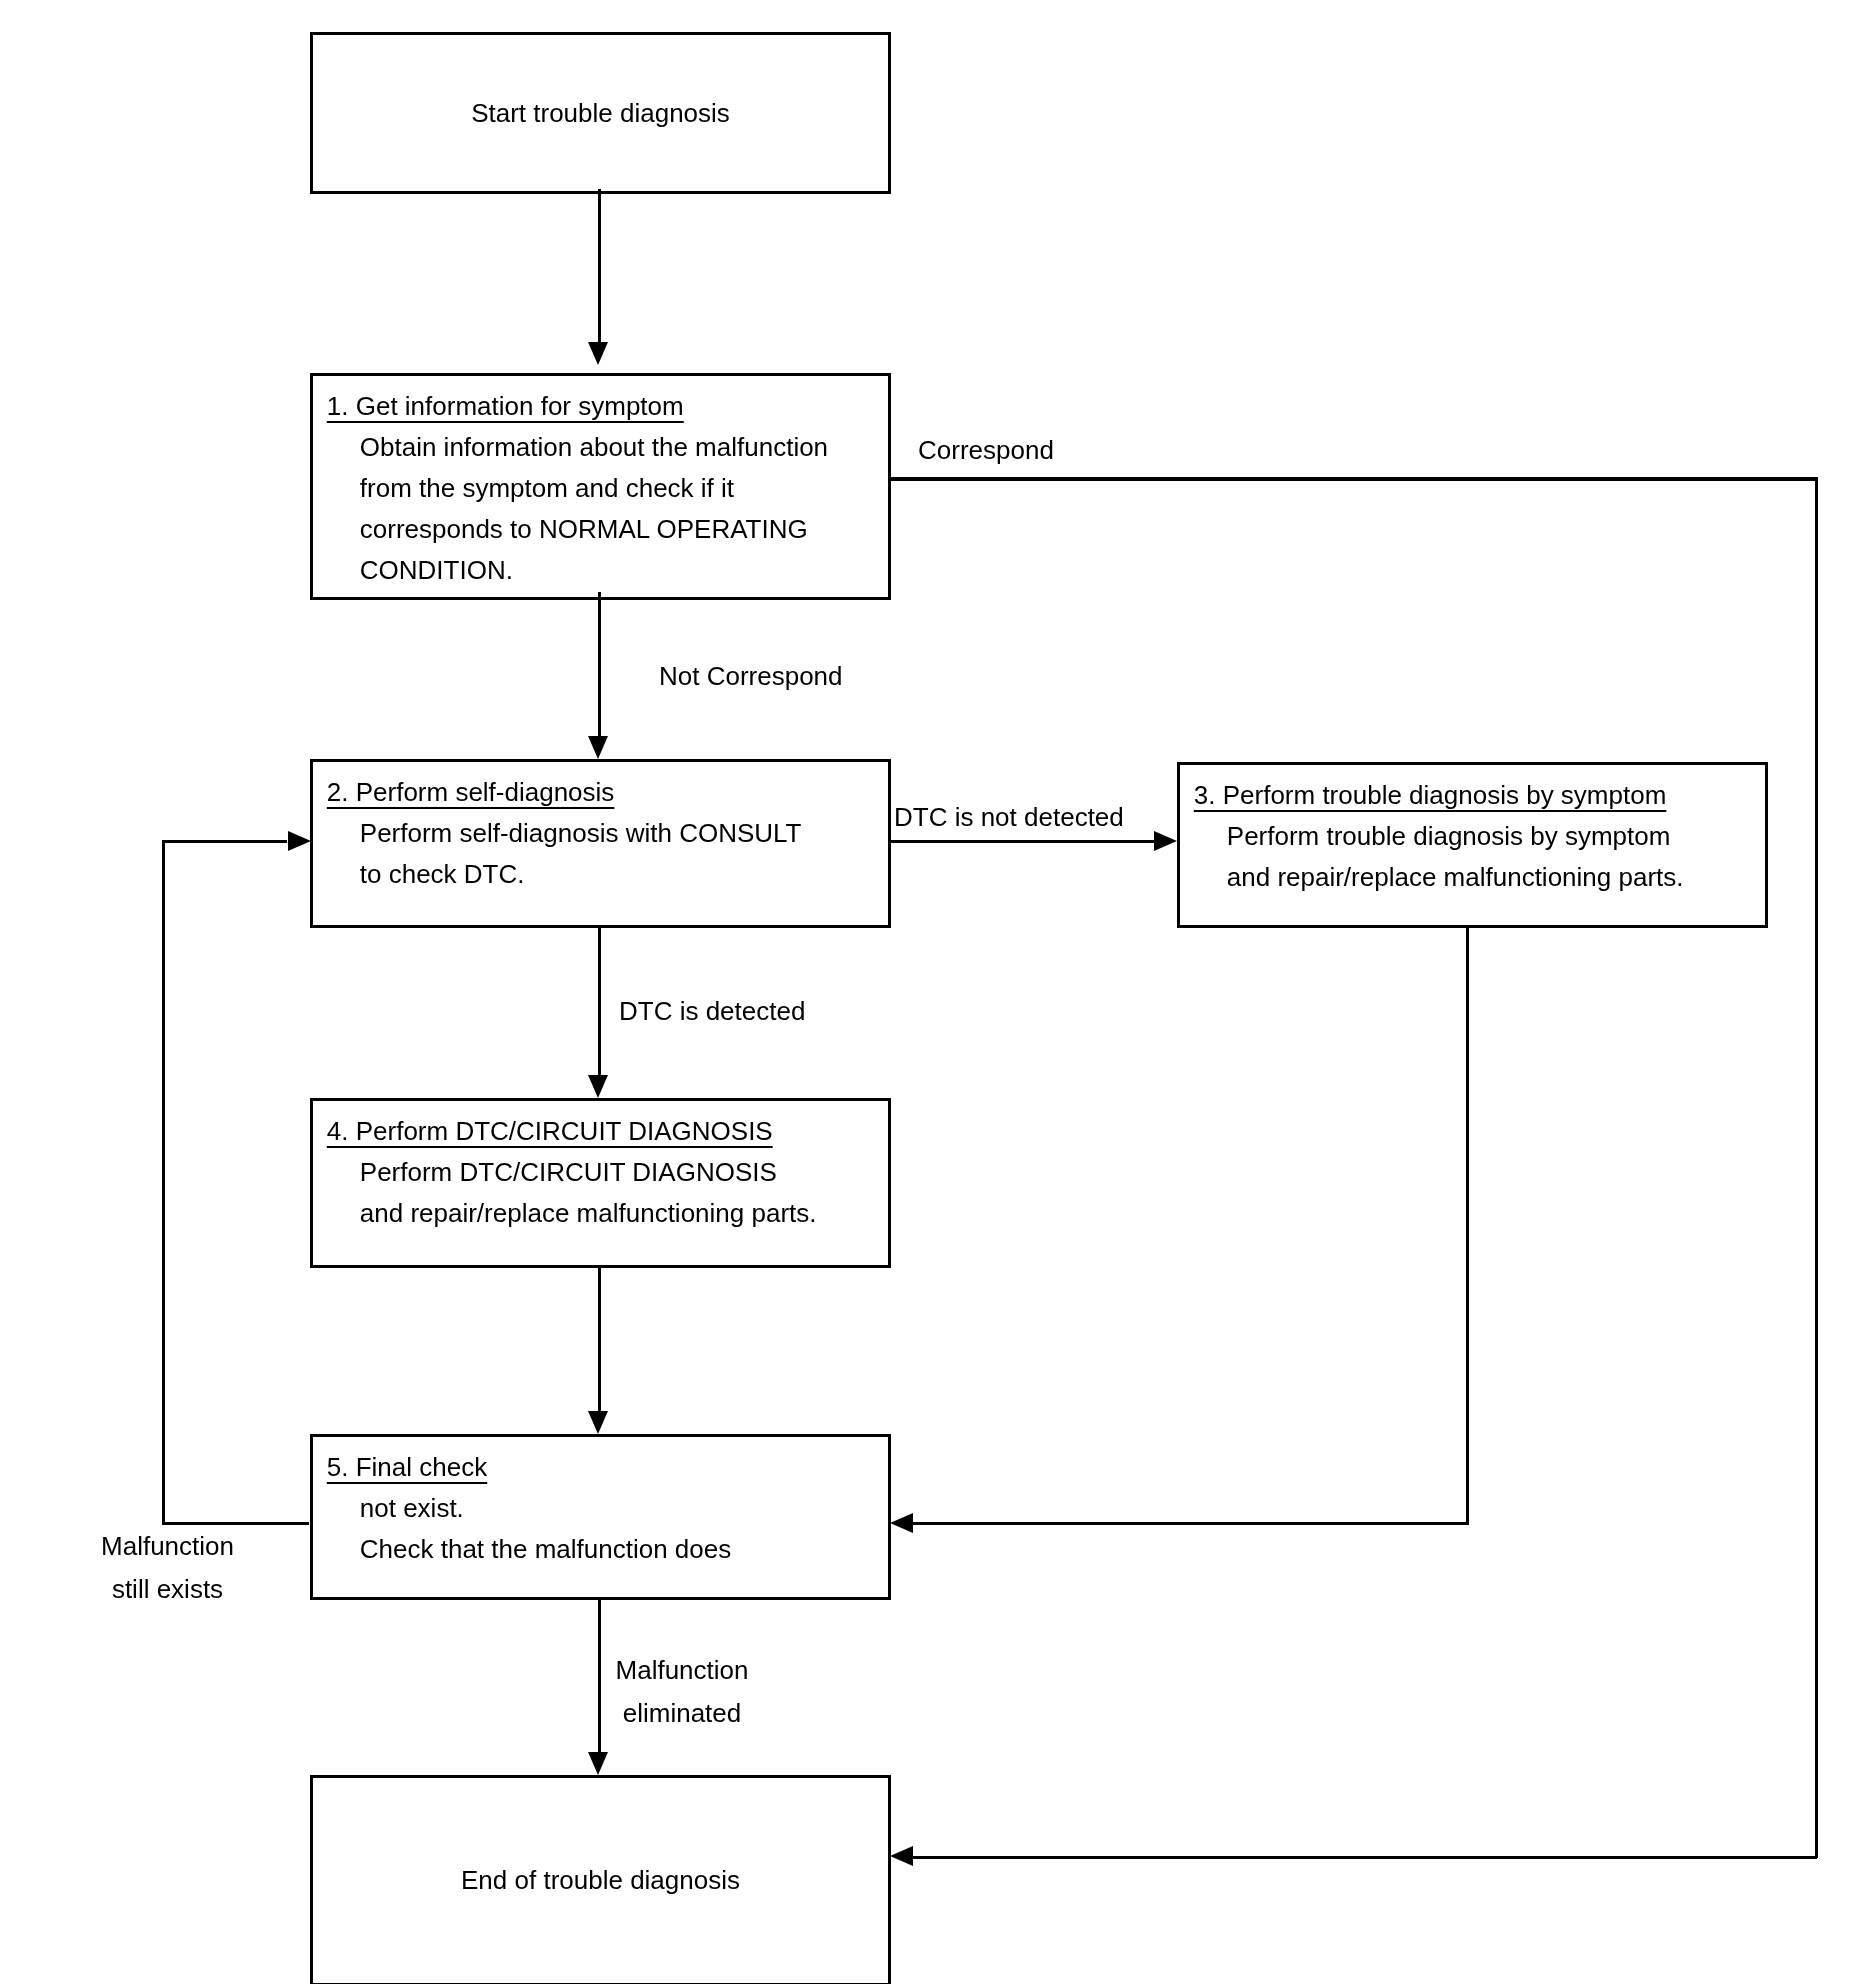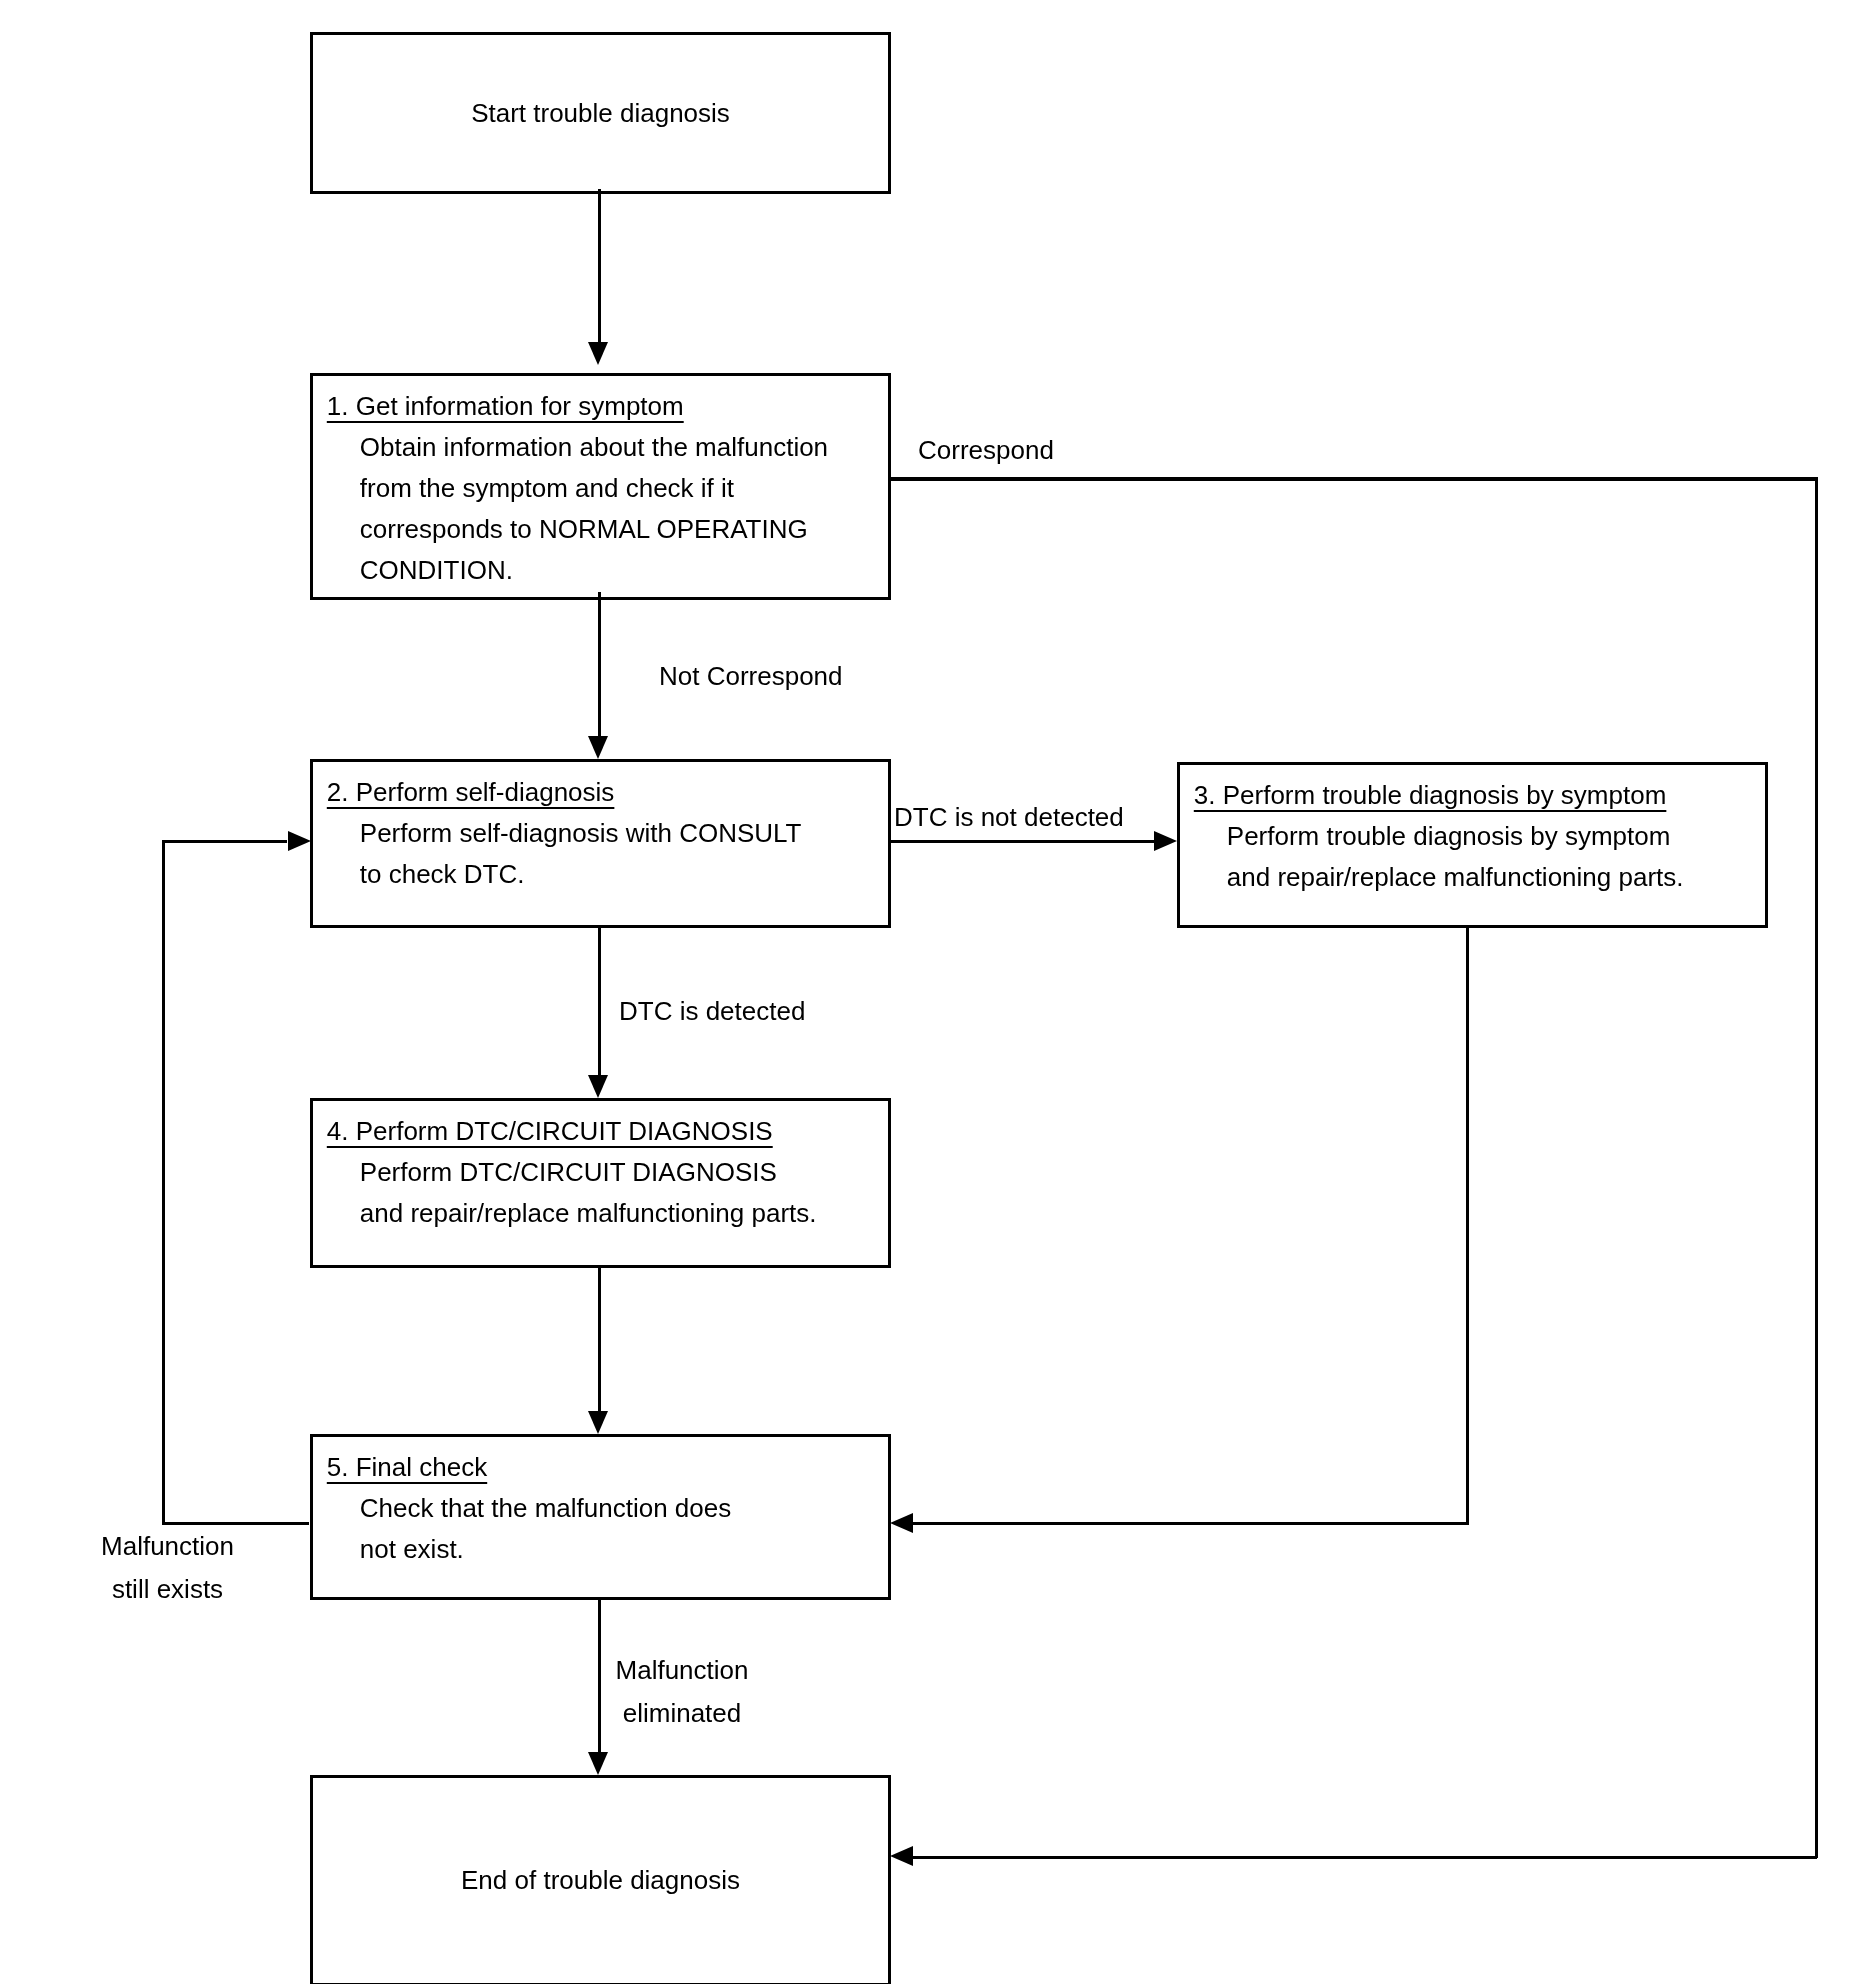--- a/index.html
+++ b/index.html
@@ -112,22 +112,22 @@
   </div>
 
   <div class="box step-box" style="left:310px; top:1098px; width:581px; height:170px;">
     <div class="line-row heading">4. Perform DTC/CIRCUIT DIAGNOSIS</div>
     <div class="line-row body-line">Perform DTC/CIRCUIT DIAGNOSIS</div>
     <div class="line-row body-line">and repair/replace malfunctioning parts.</div>
   </div>
 
   <div class="box step-box" style="left:310px; top:1434px; width:581px; height:166px;">
     <div class="line-row heading">5. Final check</div>
+    <div class="line-row body-line">not exist.</div>
     <div class="line-row body-line">Check that the malfunction does</div>
-    <div class="line-row body-line">not exist.</div>
   </div>
 
   <div class="box center-box" style="left:310px; top:1775px; width:581px; height:211px;">
     <span>End of trouble diagnosis</span>
   </div>
 
   <div class="vline" style="left:598px; top:189px; width:2.8px; height:153px;"></div>
   <div class="arrow-down" style="left:588px; top:342px;"></div>
 
   <div class="vline" style="left:598px; top:592px; width:2.8px; height:145px;"></div>

